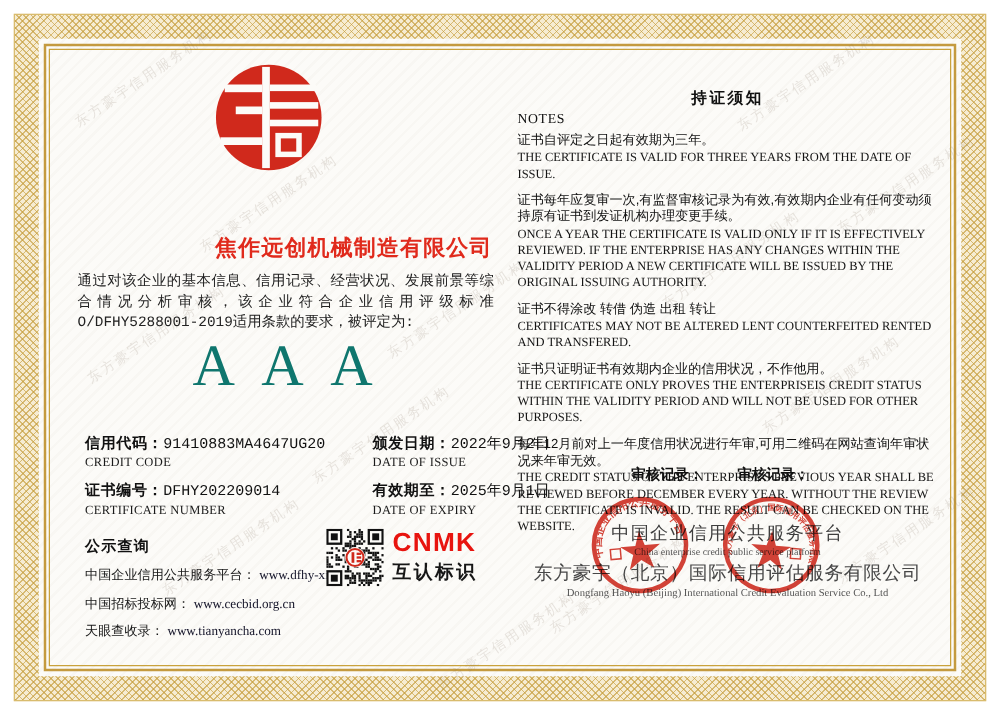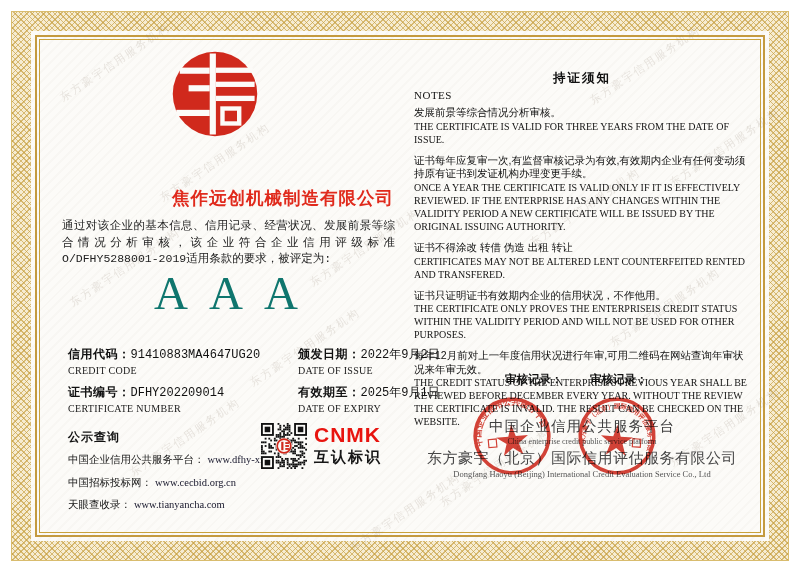--- a/index.html
+++ b/index.html
@@ -341,21 +341,21 @@
         <rect x="13.2" y="13.6" width="2" height="1" fill="#d0291c"></rect>
       </svg>
     <div class="abs cnmk">CNMK</div>
     <div class="abs qrcap">互认标识</div>
 
     <div class="abs rc notes-cn">持证须知</div>
     <div class="abs rc notes-en">NOTES</div>
 
     <div class="abs rc notes">
       <div class="note">
-        <div class="cn">发展前景等综合情况分析审核。</div>
+        <div class="cn">证书自评定之日起有效期为三年。</div>
         <div class="en">THE CERTIFICATE IS VALID FOR THREE YEARS FROM THE DATE OF ISSUE.</div>
       </div>
       <div class="note">
         <div class="cn">证书每年应复审一次,有监督审核记录为有效,有效期内企业有任何变动须持原有证书到发证机构办理变更手续。</div>
         <div class="en">ONCE A YEAR THE CERTIFICATE IS VALID ONLY IF IT IS EFFECTIVELY REVIEWED. IF THE ENTERPRISE HAS ANY CHANGES WITHIN THE VALIDITY PERIOD A NEW CERTIFICATE WILL BE ISSUED BY THE ORIGINAL ISSUING AUTHORITY.</div>
       </div>
       <div class="note">
         <div class="cn">证书不得涂改 转借 伪造 出租 转让</div>
         <div class="en">CERTIFICATES MAY NOT BE ALTERED LENT COUNTERFEITED RENTED AND TRANSFERED.</div>
       </div>

